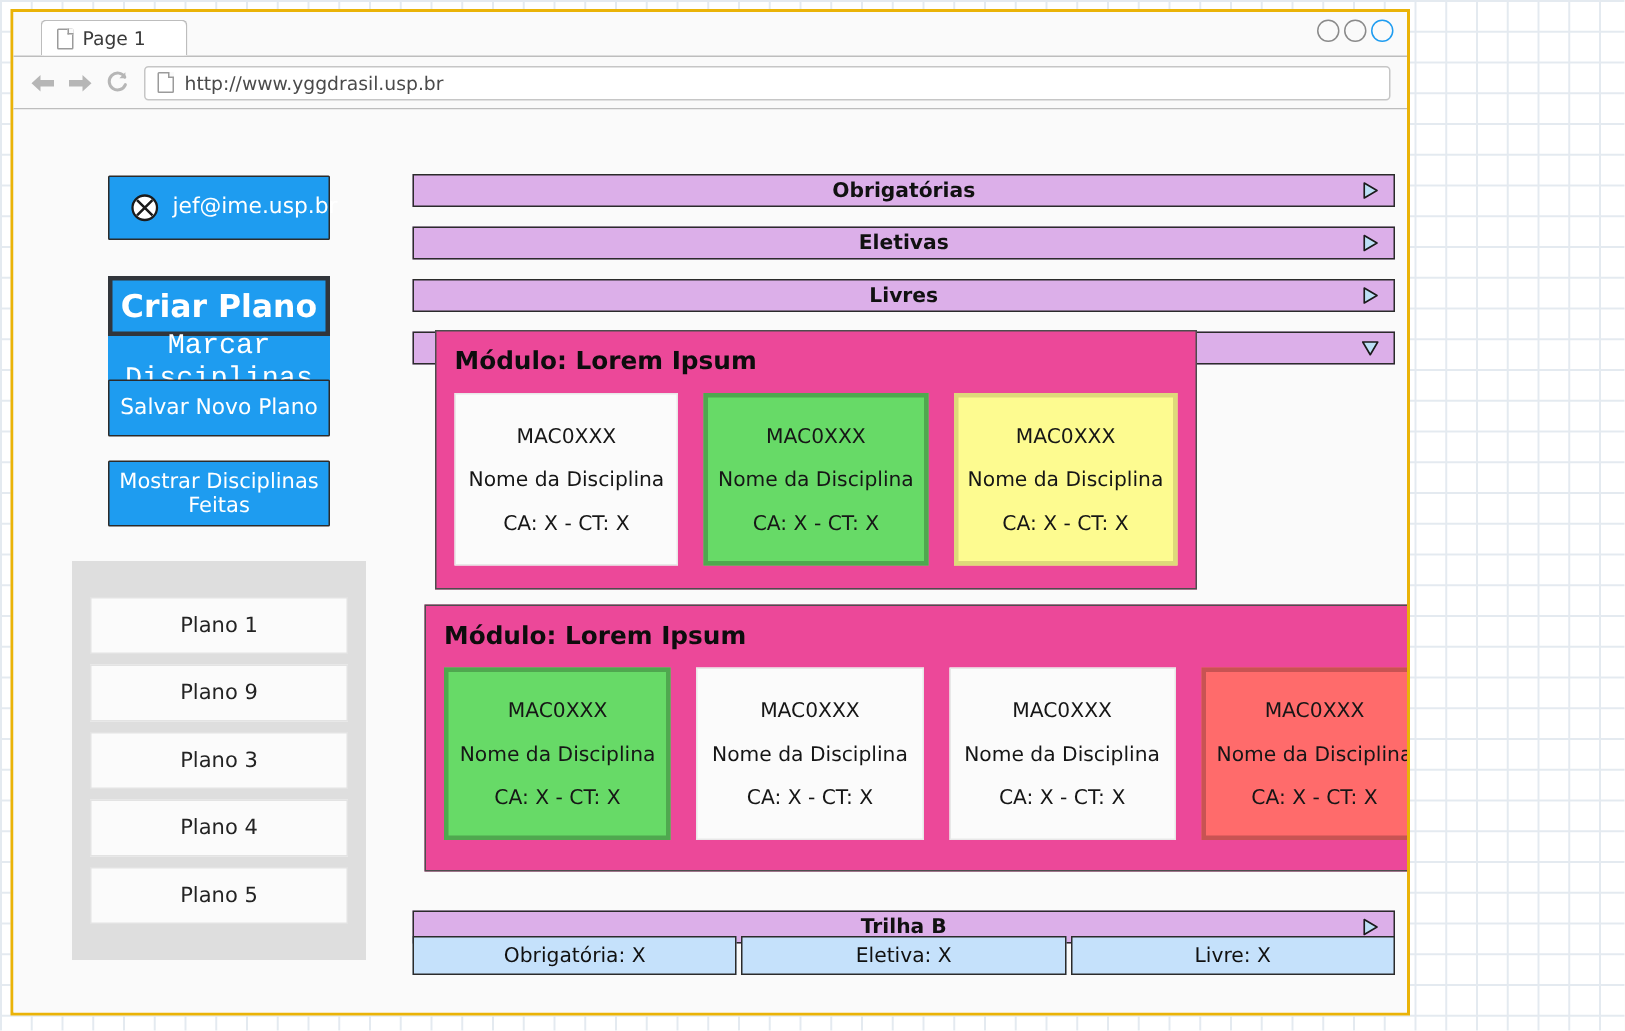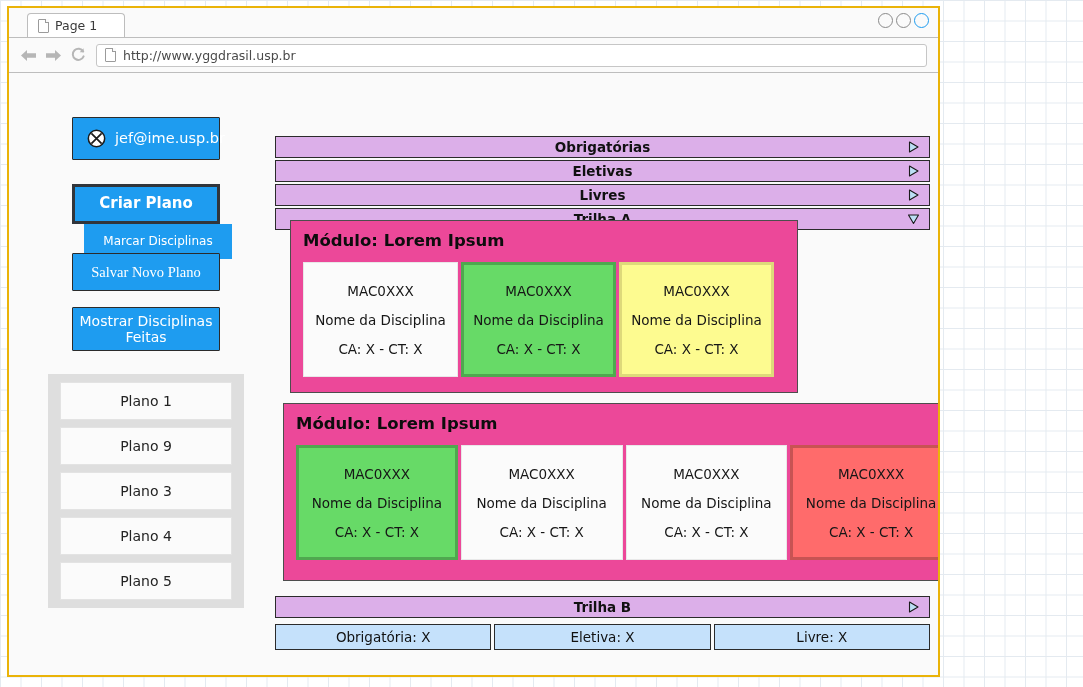--- a/index.html
+++ b/index.html
@@ -167,44 +167,45 @@
     left: 63px; top: 111px;
     width: 148px;
   }
   #criar-plano-btn {
     position: relative;
     left: 0; top: 0;
     width: 148px; height: 40px;
     border: 3px solid #31353b;
     border-radius: 0;
     font-weight: bold;
-    font-size: 15px;
+    font-size: 21px;
   }
   #marcar-disciplinas-btn {
     position: relative;
-    left: 12px; top: 0;
+    left: 0; top: 0;
     width: 148px; height: 35px;
     border: none;
     border-radius: 0;
-    font-size: 12px;
-  }
-  #salvar-btn { left: 63px; top: 180px; width: 148px; height: 38px; font-family: Liberation Serif, serif; }
+    font-size: 19px;
+    font-family: Liberation Mono, monospace;
+  }
+  #salvar-btn { left: 63px; top: 180px; width: 148px; height: 38px; }
   #mostrar-btn {
     left: 63px; top: 234px; width: 148px; height: 44px;
     flex-direction: column;
     font-size: 14px;
   }
 
   .plan-list {
     position: absolute;
     left: 39px; top: 301px;
     width: 196px;
     box-sizing: border-box;
     background: #dedede;
-    padding: 8px 12px;
+    padding: 24px 12px;
     display: flex;
     flex-direction: column;
     gap: 7px;
   }
   .plan-item {
     height: 36px;
     background: #fbfbfb;
     border: 1px solid #e3e3e3;
     display: flex;
     align-items: center;
@@ -218,41 +219,41 @@
   .main {
     position: absolute;
     left: 266px;
     top: 0;
     right: 8px;
     bottom: 0;
   }
   .accordion-header {
     height: 22px;
     box-sizing: border-box;
-    margin-top: 2px;
+    margin-top: 13px;
     background: #dcafe9;
     border: 1.6px solid #2b2b2b;
     display: flex;
     align-items: center;
     justify-content: center;
     position: relative;
     font-size: 13.5px;
     font-weight: bold;
     color: #111;
     cursor: pointer;
   }
   .accordion-header .tri {
     position: absolute;
     right: 9px;
     top: 50%;
     transform: translateY(-50%);
     width: 13px; height: 13px;
     display: block;
   }
-  #acc-obrigatorias { margin-top: 63px; }
+  #acc-obrigatorias { margin-top: 43px; }
 
   .panel-body {
     position: absolute;
     left: 0; right: 0;
     top: 143px;
     bottom: 0;
   }
   .module-card {
     box-sizing: border-box;
     background: #ec4899;
@@ -272,21 +273,21 @@
     height: 178px;
   }
   .module-title {
     font-size: 16.5px;
     font-weight: bold;
     color: #0d0d0d;
     margin-bottom: 12px;
   }
   .course-row {
     display: flex;
-    gap: 3px;
+    gap: 17px;
   }
   .course-card {
     box-sizing: border-box;
     background: #fbfbfb;
     border: 1.5px solid #e8e8e8;
     height: 115px;
     display: flex;
     flex-direction: column;
     align-items: center;
     justify-content: center;

